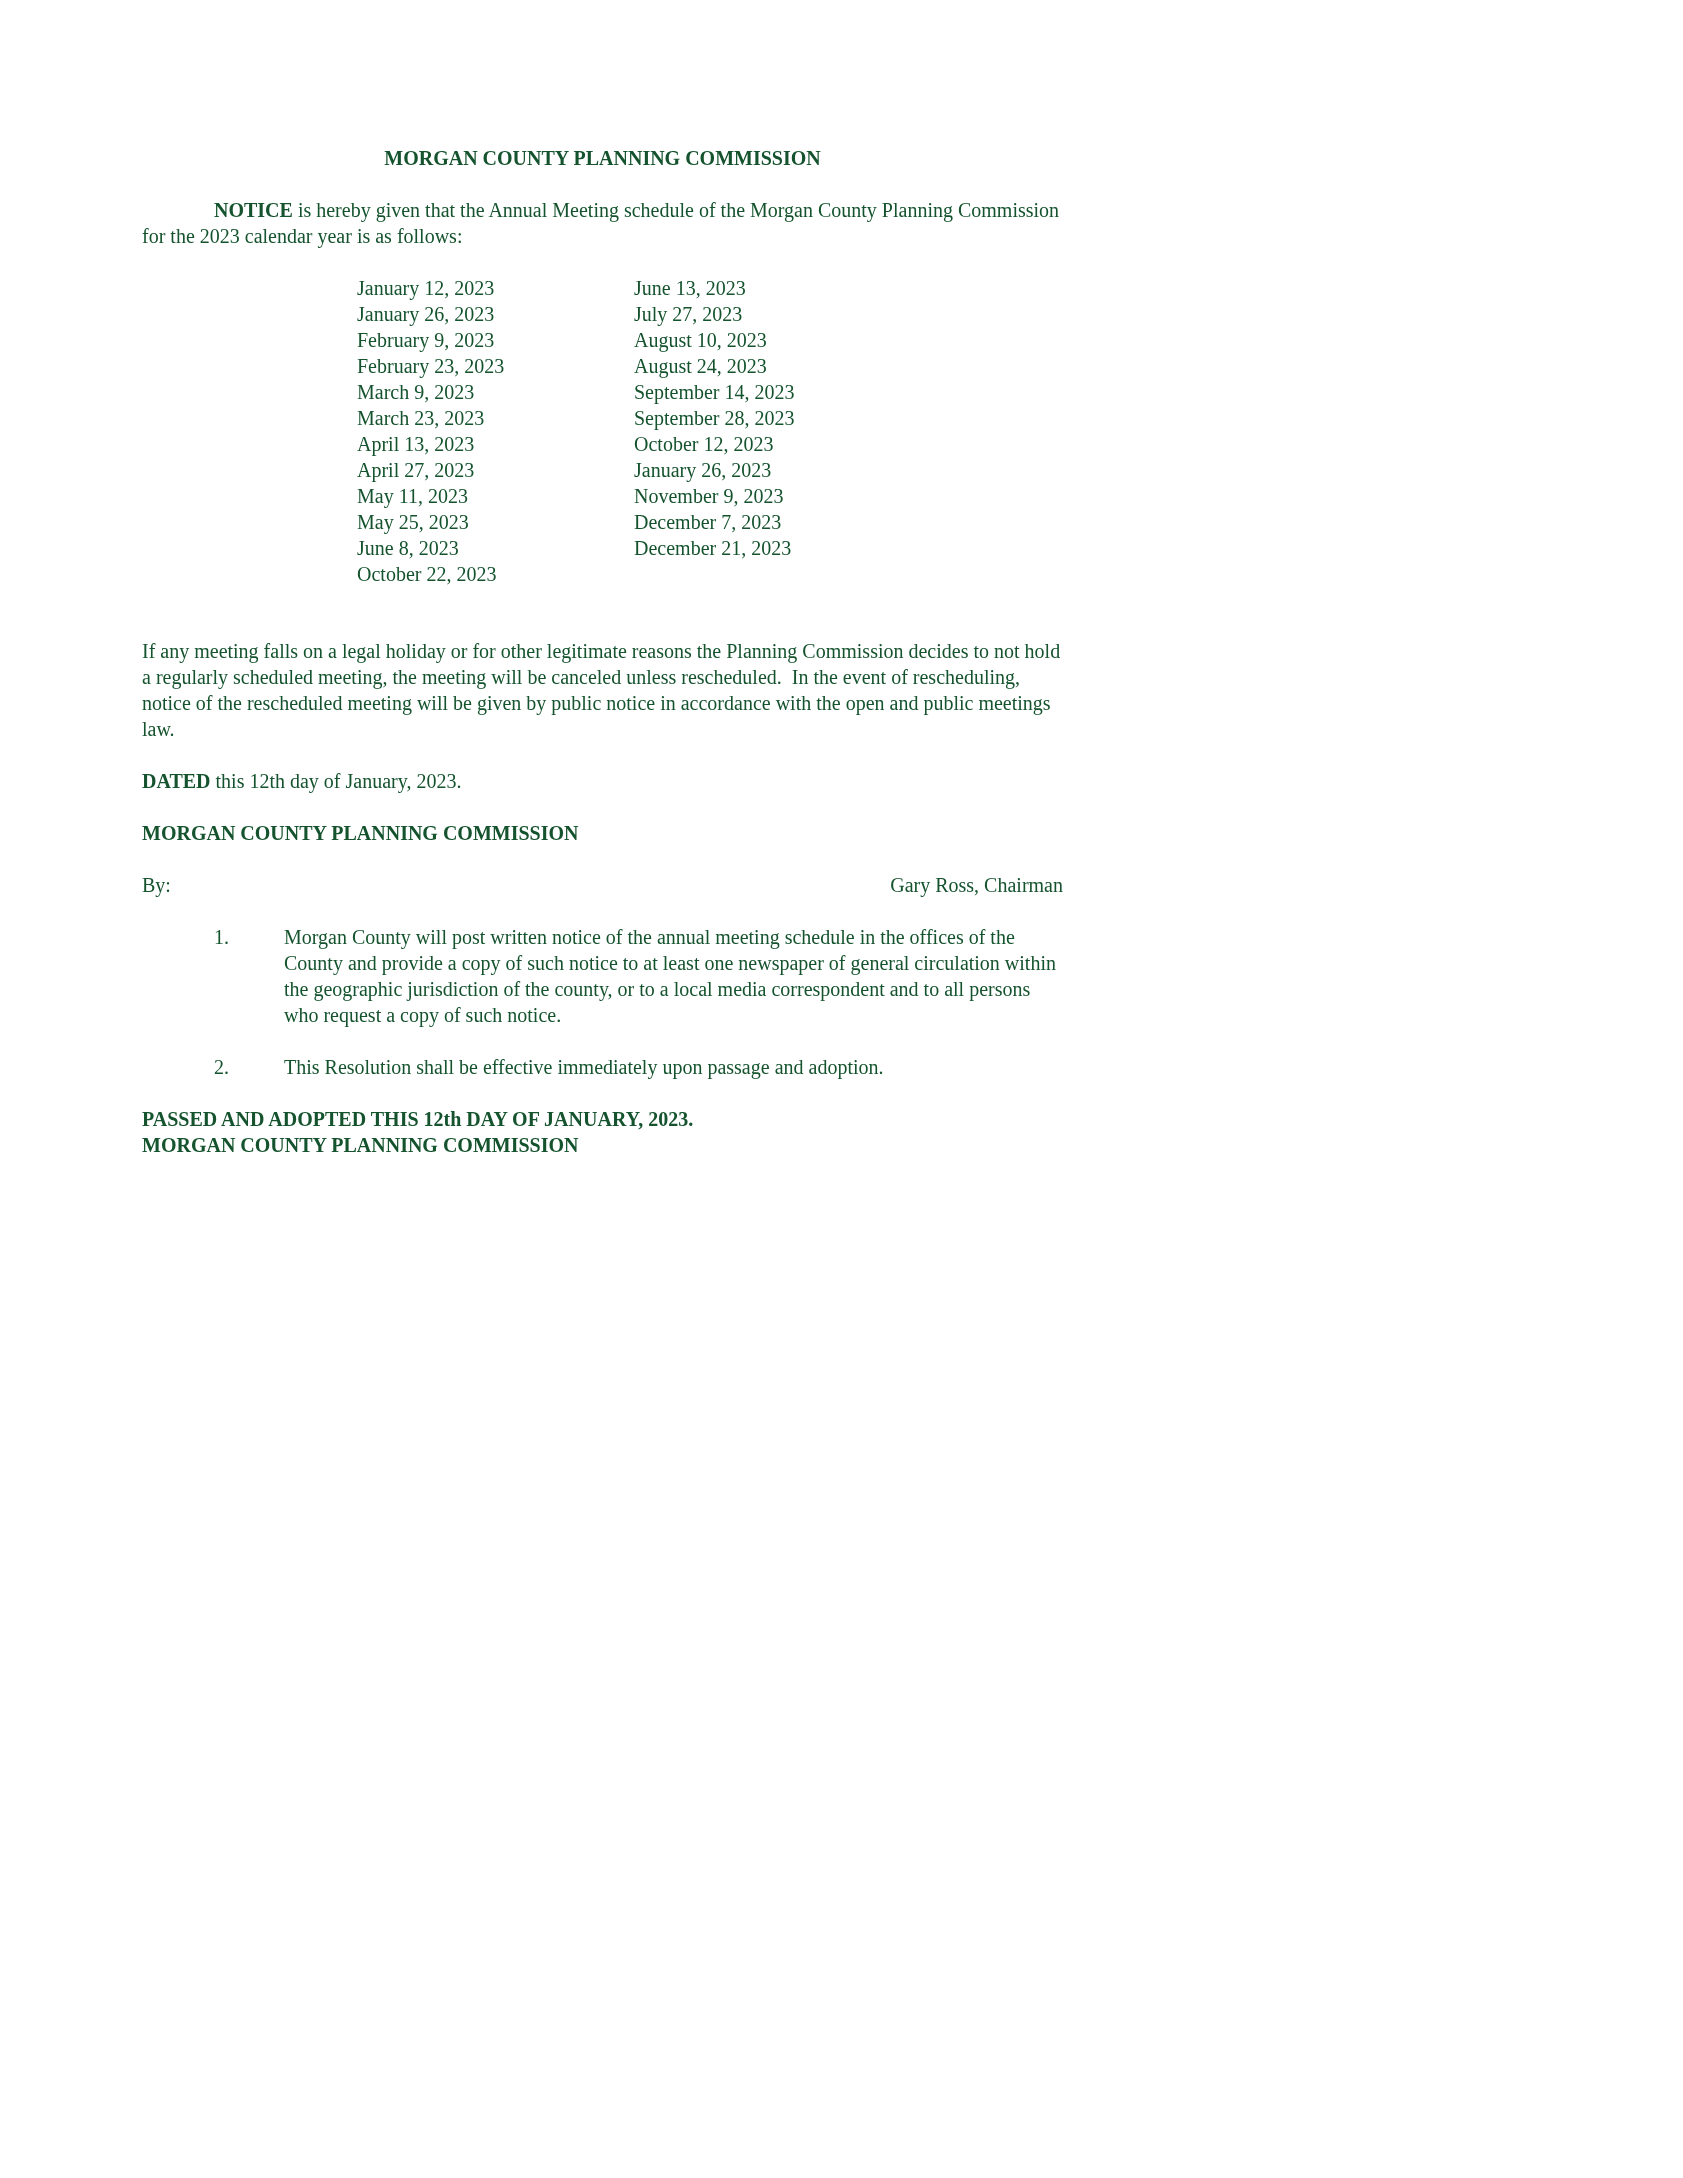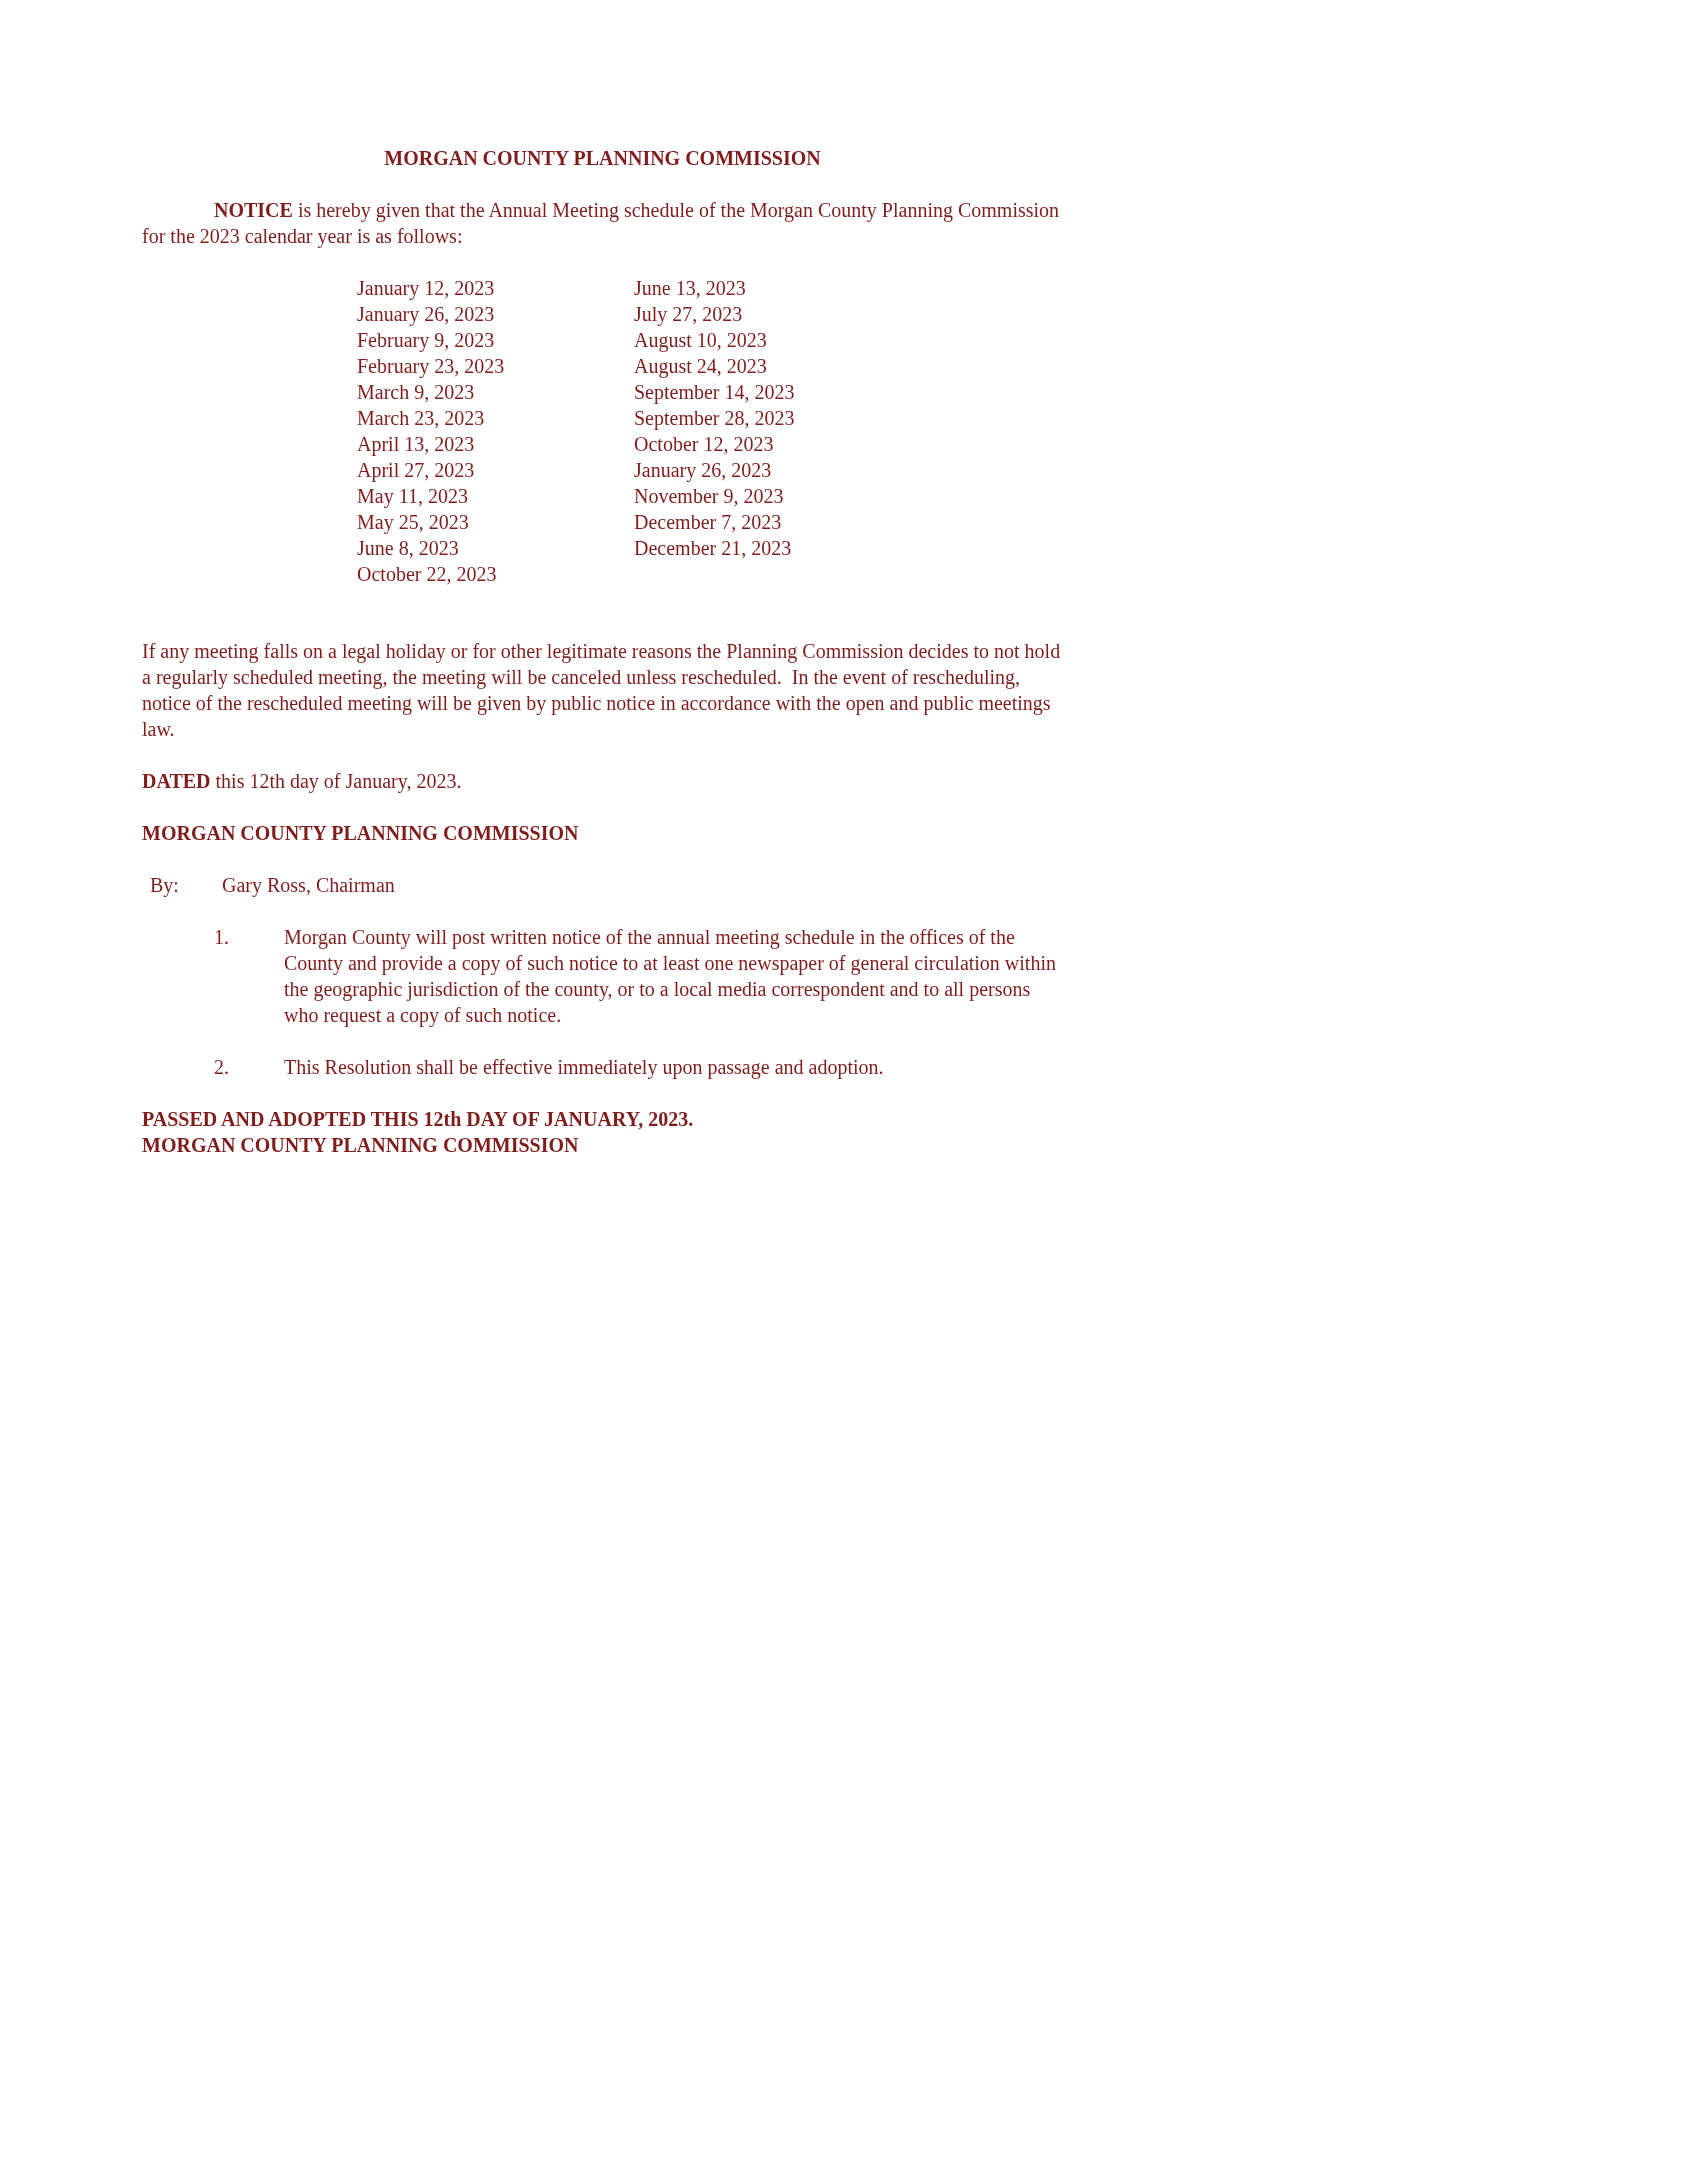--- a/index.html
+++ b/index.html
@@ -1,21 +1,21 @@
 <!DOCTYPE html>
 <html><head>
 <meta charset="utf-8">
 <style>
   html, body { margin: 0; padding: 0; background: #ffffff; }
   .page {
     position: relative;
     width: 1683px;
     height: 2178px;
     background: #ffffff;
-    color: #7f1d1d;
+    color: #14532d;
     font-family: "Liberation Serif", "DejaVu Serif", serif;
     font-size: 20px;
     line-height: 26px;
     overflow: hidden;
   }
   .content {
     position: absolute;
     left: 142px;
     top: 145px;
     width: 921px;
@@ -35,21 +35,22 @@
   .schedule {
     display: flex;
     margin-left: 215px;
     margin-bottom: 51px;
   }
   .schedule .col-left { width: 277px; flex: 0 0 277px; }
   .schedule .col-right { flex: 1; }
   .date-line { white-space: nowrap; }
   .by-row {
     display: flex;
-    margin: 0 0 26px 8px;
+    margin: 0 0 26px 0;
+    justify-content: space-between;
   }
   .by-label { width: 72px; flex: 0 0 72px; }
   .item {
     display: flex;
     margin-left: 72px;
     margin-bottom: 26px;
   }
   .item-num { width: 70px; flex: 0 0 70px; }
   .item-text { flex: 1; white-space: pre-wrap; }
   p.tight { margin-bottom: 0; }

